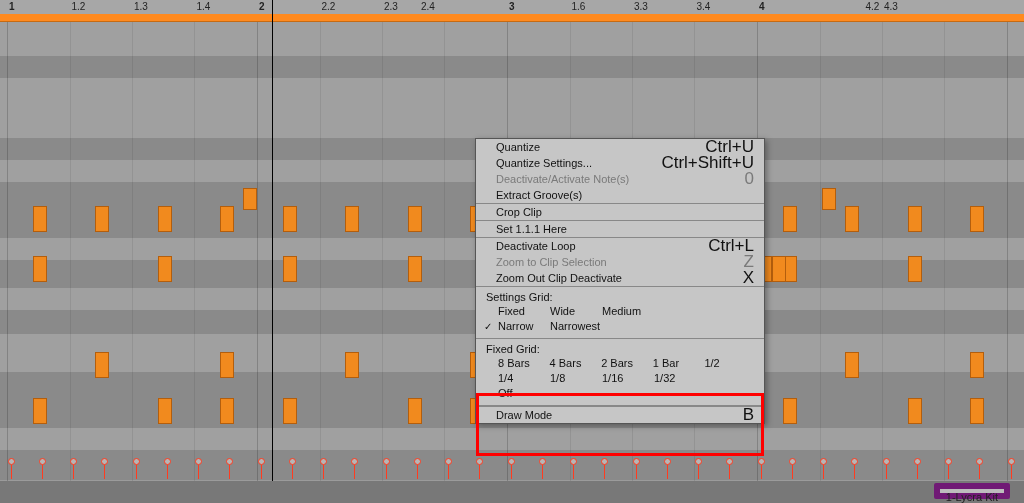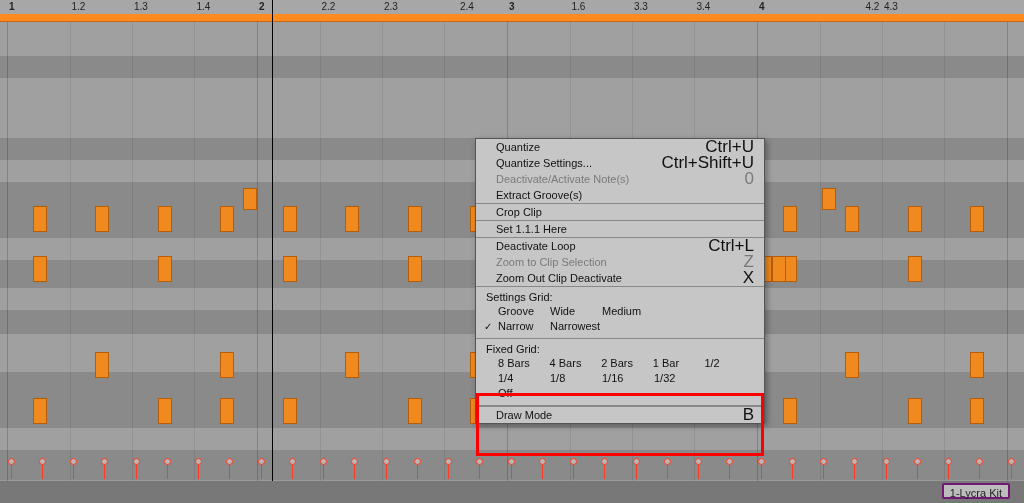--- a/index.html
+++ b/index.html
@@ -32,21 +32,21 @@
   .note.short { height: 22px; }
 
   
   .marker-row { position: absolute; left: 0; right: 0; height: 20px; bottom: 24px; z-index: 3; }
   .marker { position: absolute; bottom: 0; }
   .marker .stem { position: absolute; bottom: 0; left: 3px; width: 1px; height: 14px; background: #ff3b1f; }
   .marker .dot  { position: absolute; bottom: 14px; left: 0; width: 7px; height: 7px; border: 1px solid #ff3b1f; border-radius: 50%; background: #b6b6b6; }
 
   
   .bottom-bar { position: absolute; left: 0; right: 0; bottom: 0; height: 22px; background: #787878; z-index: 7; }
-  .chip { position: absolute; right: 14px; top: 2px; height: 16px; padding: 0 6px; font-size: 11px; line-height: 16px; color: #222; background: #bdbdbd; border: 2px solid #701a75; border-radius: 2px; }
+  .chip { position: absolute; right: 14px; top: 2px; height: 16px; padding: 0 6px; font-size: 11px; line-height: 16px; color: #222; background: #bdbdbd; border: 6px solid #701a75; border-radius: 2px; }
 
   
   .menu { position: absolute; width: 290px; background: #c6c6c6; border: 1px solid #555; box-shadow: 2px 2px 6px rgba(0,0,0,0.35); z-index: 20; font-size: 11px; color: #111; }
   .menu-sep { height: 1px; background: #888; margin: 0; }
   .menu-item { display: flex; justify-content: space-between; align-items: center; padding: 2px 10px 2px 20px; height: 16px; line-height: 16px; cursor: default; }
   .menu-item.disabled { color: #7a7a7a; justify-content: space-between; }
   .menu-item .shortcut { color: #111; font-size: 17px; }
   .menu-item.disabled .shortcut { color: #7a7a7a; }
   .menu-header { padding: 4px 10px 1px 10px; font-size: 11px; color: #111; }
   .menu-grid { padding: 0 8px 4px 22px; }
@@ -62,21 +62,21 @@
 <div class="ruler" id="ruler">
     <span class="tick major" style="left: 9px;">1</span>
     <span class="tick major" style="left: 259px;">2</span>
     <span class="tick major" style="left: 509px;">3</span>
     <span class="tick major" style="left: 759px;">4</span>
     <span class="tick" style="left: 71.5px;">1.2</span>
     <span class="tick" style="left: 134px;">1.3</span>
     <span class="tick" style="left: 196.5px;">1.4</span>
     <span class="tick" style="left: 321.5px;">2.2</span>
     <span class="tick" style="left: 384px;">2.3</span>
-    <span class="tick" style="left: 460px;">2.4</span>
+    <span class="tick" style="left: 421px;">2.4</span>
     <span class="tick" style="left: 571.5px;">1.6</span>
     <span class="tick" style="left: 634px;">3.3</span>
     <span class="tick" style="left: 696.5px;">3.4</span>
     <span class="tick" style="left: 821.5px; margin-left: 44px;">4.2</span>
     <span class="tick" style="left: 884px;">4.3</span>
   </div>
 
 <div class="loop-brace"></div>
 
 <div class="lanes" id="lanes">
@@ -347,21 +347,21 @@
       <span class="shortcut">Z</span>
     </div>
     <div class="menu-item">
       <span>Zoom Out Clip Deactivate</span>
       <span class="shortcut">X</span>
     </div>
     <div class="menu-sep"></div>
     <div class="menu-header">Settings Grid:</div>
     <div class="menu-grid">
       <div class="menu-grid-row">
-        <div class="menu-grid-cell">Groove</div>
+        <div class="menu-grid-cell">Fixed</div>
         <div class="menu-grid-cell">Wide</div>
         <div class="menu-grid-cell">Medium</div>
       </div>
       <div class="menu-grid-row">
         <div class="menu-grid-cell check">Narrow</div>
         <div class="menu-grid-cell">Narrowest</div>
       </div>
     </div>
     <div class="menu-sep"></div>
     <div class="menu-header">Fixed Grid:</div>

